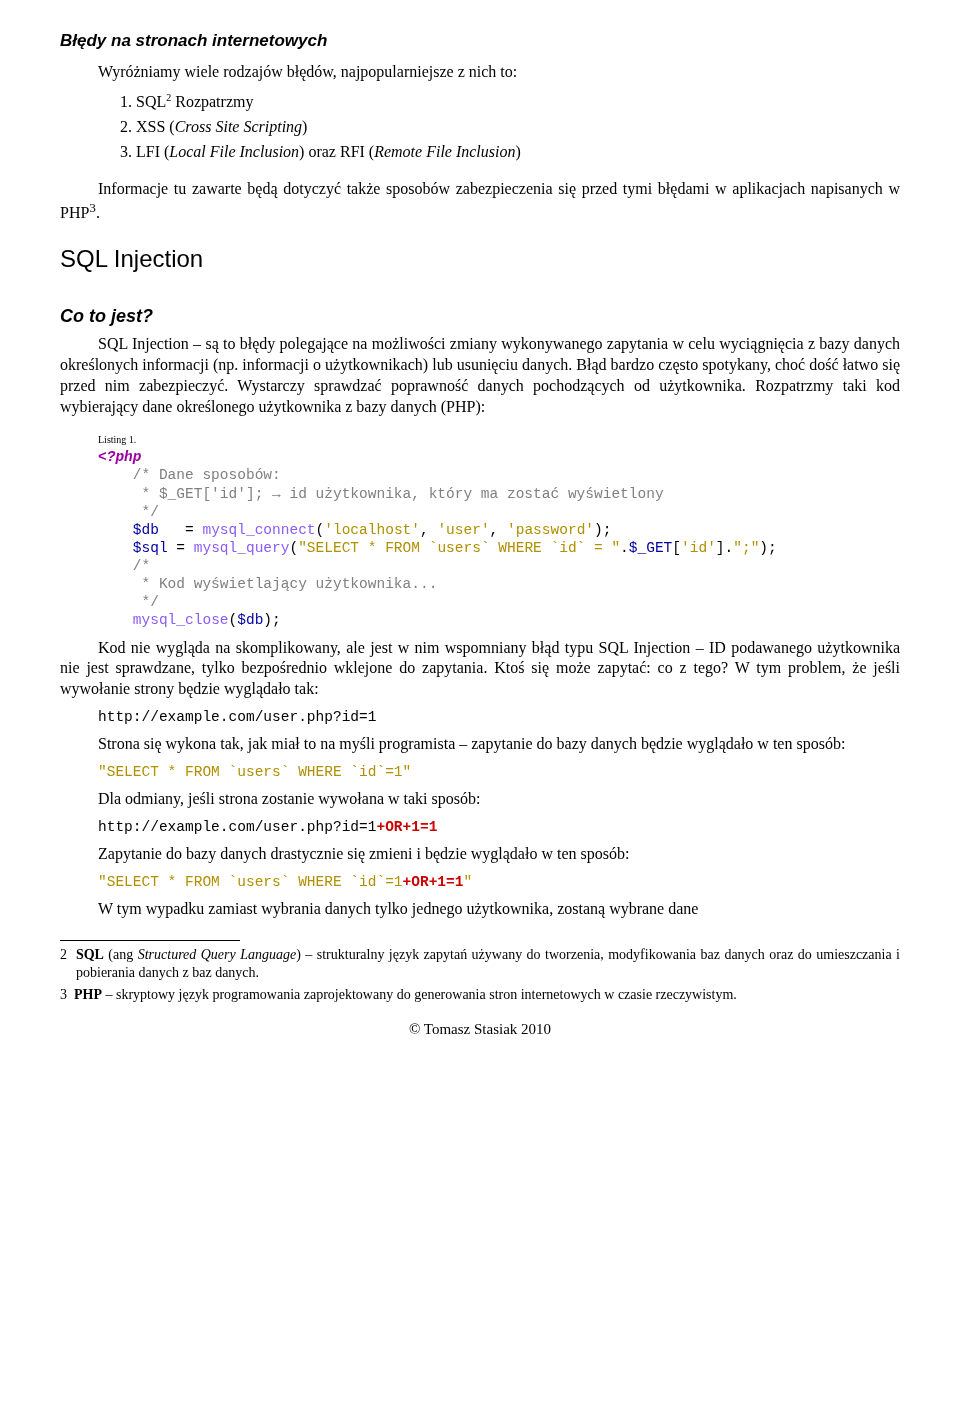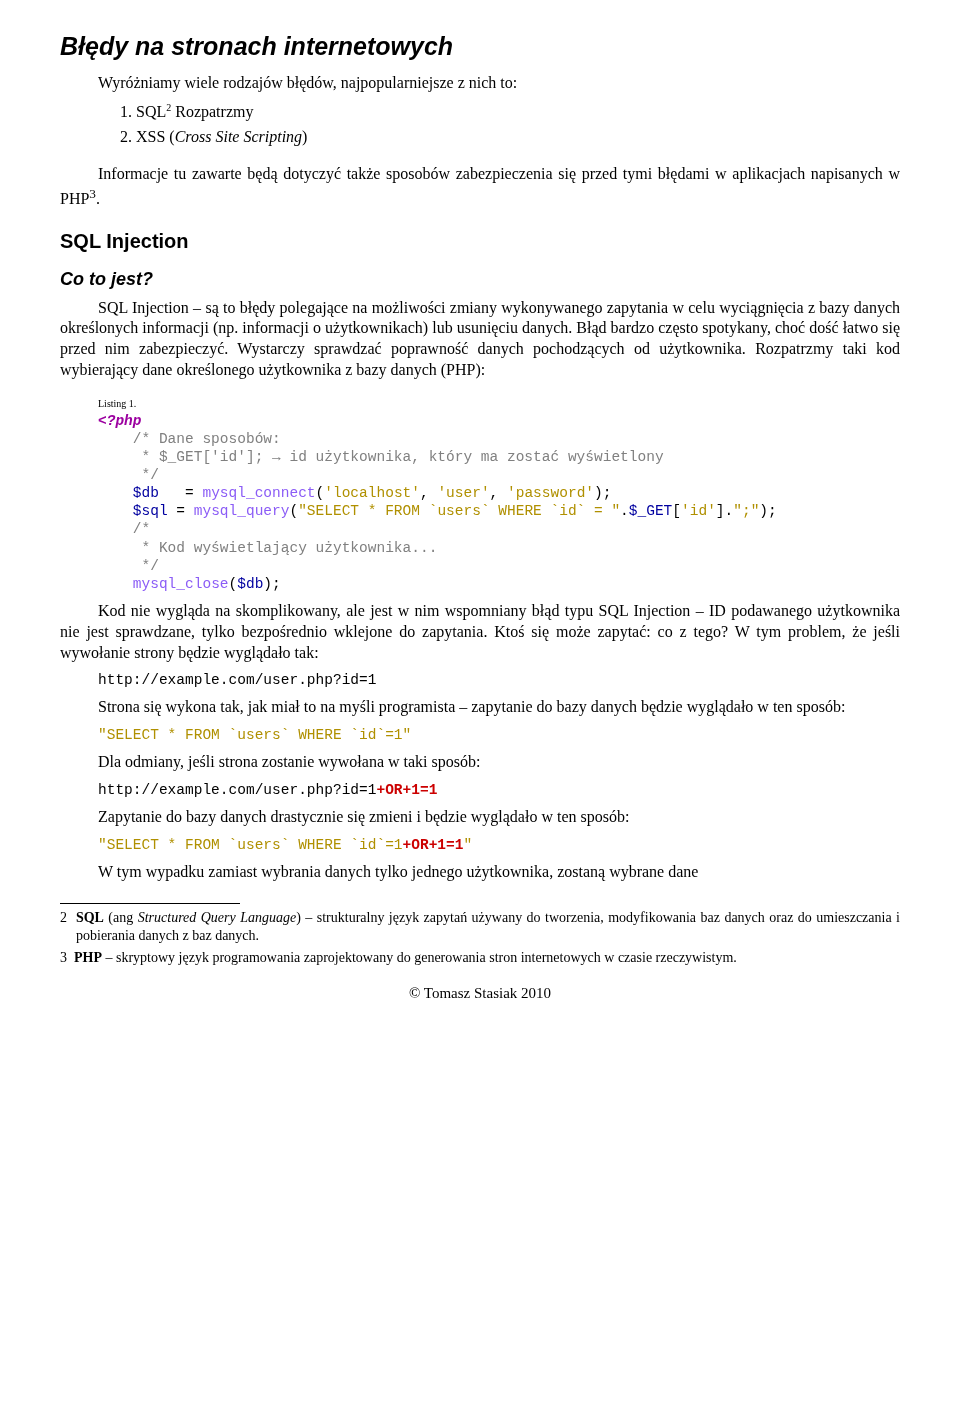--- a/index.html
+++ b/index.html
@@ -14,21 +14,21 @@
       font-family: "Times New Roman", Times, serif;
       color: #000;
       padding: 30px 60px 40px 60px;
       font-size: 16px;
       line-height: 1.3;
     }
     .main-title {
       font-family: Arial, Helvetica, sans-serif;
       font-weight: bold;
       font-style: italic;
-      font-size: 25px;
+      font-size: 17px;
       margin-bottom: 10px;
     }
     .intro {
       text-indent: 38px;
       margin-bottom: 8px;
     }
     .list {
       margin-left: 60px;
       margin-bottom: 16px;
     }
@@ -39,23 +39,23 @@
       font-size: 10px;
       vertical-align: super;
     }
     .indent-para {
       text-indent: 38px;
       text-align: justify;
       margin-bottom: 18px;
     }
     .section-title {
       font-family: Arial, Helvetica, sans-serif;
-      font-weight: bold;
-      font-size: 20px;
-      margin-bottom: 14px;
+      font-weight: normal;
+      font-size: 24px;
+      margin-bottom: 31px;
     }
     .subsection-title {
       font-family: Arial, Helvetica, sans-serif;
       font-weight: bold;
       font-style: italic;
       font-size: 18px;
       margin-bottom: 6px;
     }
     .body-para {
       text-indent: 38px;
@@ -113,20 +113,24 @@
 
 <div class="list">
   <div class="list-item">
     <span>1.</span>
     <span>SQL</span><sup>2</sup><span> Rozpatrzmy</span>
   </div>
   <div class="list-item">
     <span>2.</span>
     <span>XSS (</span><span class="italic">Cross Site Scripting</span><span>)</span>
   </div>
+  <div class="list-item">
+    <span>3.</span>
+    <span>LFI (</span><span class="italic">Local File Inclusion</span><span>) oraz RFI (</span><span class="italic">Remote File Inclusion</span><span>)</span>
+  </div>
 </div>
 
 <p class="indent-para">
   <span>Informacje tu zawarte będą dotyczyć także sposobów zabezpieczenia się przed tymi błędami w aplikacjach napisanych w PHP</span><sup>3</sup><span>.</span>
 </p>
 
 <h2 class="section-title">SQL Injection</h2>
 
 <h3 class="subsection-title">Co to jest?</h3>
 

